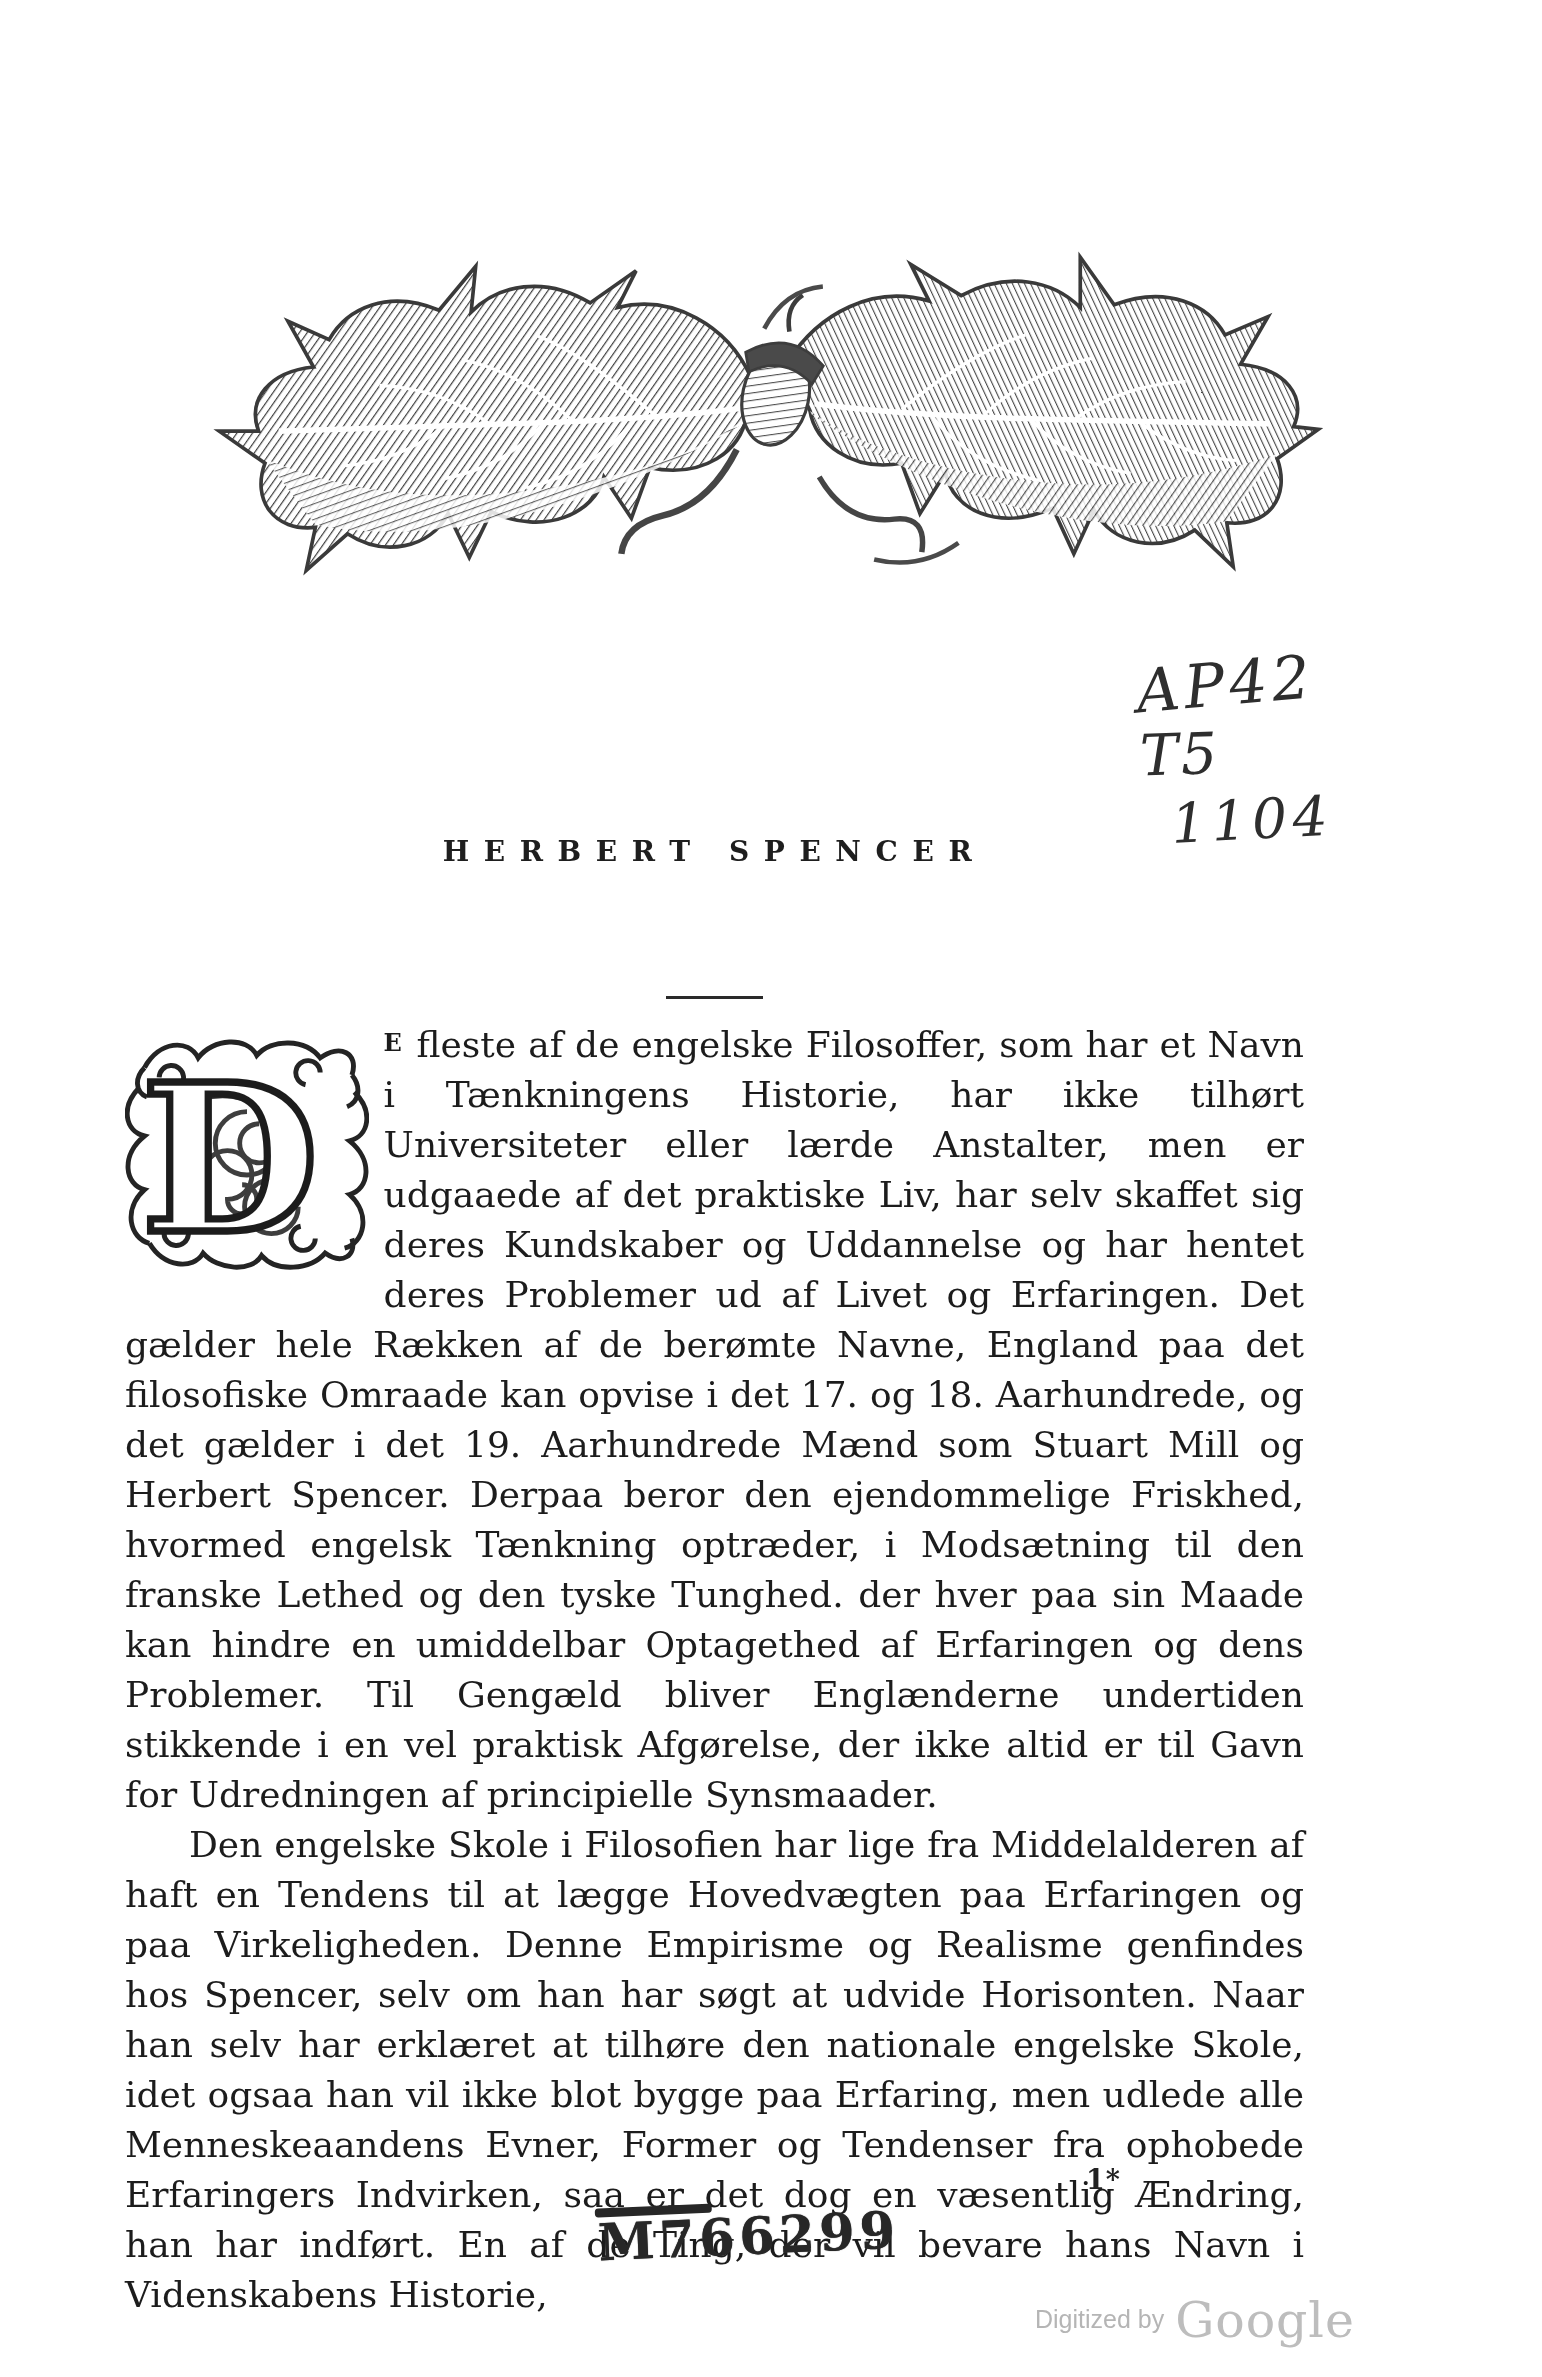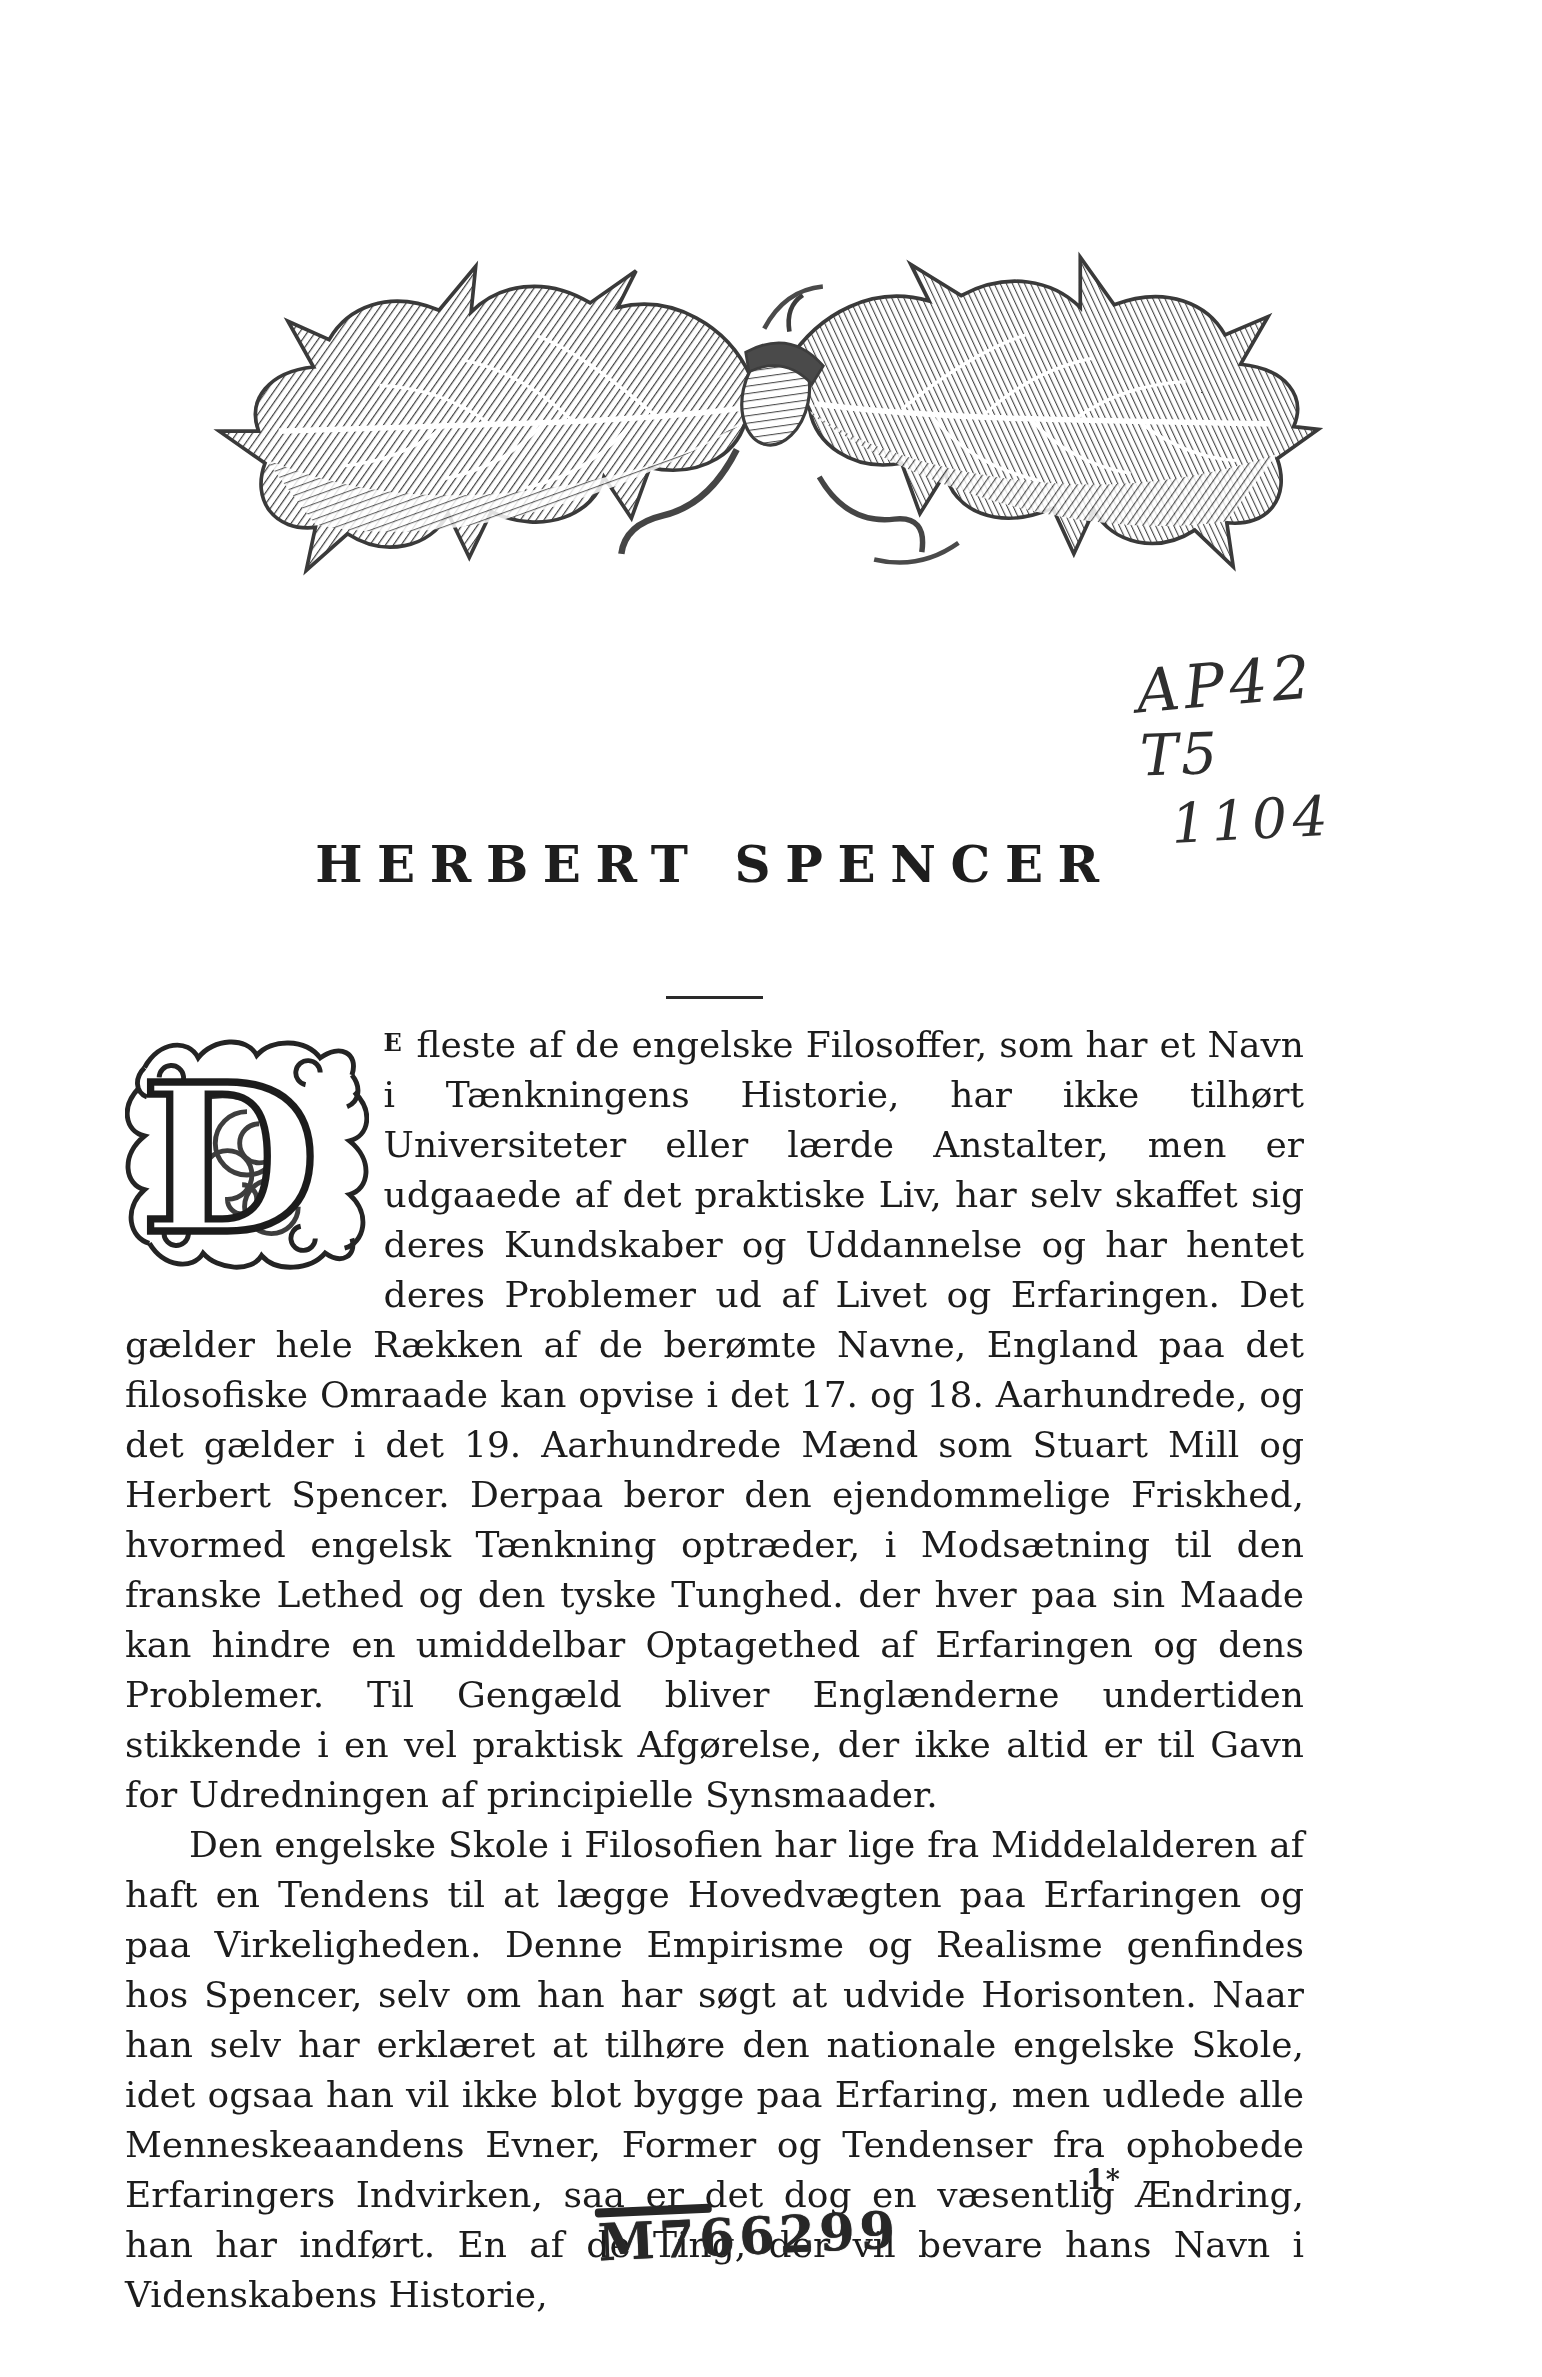--- a/index.html
+++ b/index.html
@@ -59,21 +59,21 @@
 
   
   .title-block {
     position: absolute;
     left: 125px;
     top: 835px;
     width: 1179px;
     text-align: center;
   }
   .main-title {
-    font-size: 50px;
+    font-size: 28px;
     font-weight: bold;
     letter-spacing: 14.6px;
     color: #1e1e1e;
     margin: 0;
   }
   .sub-title {
     font-size: 22px;
     font-weight: bold;
     letter-spacing: 4.6px;
     color: #242424;
@@ -268,15 +268,18 @@
     </p>
   </div>
 
   <div class="signature-mark">1*</div>
 
   <div class="stamp">
     <span class="stamp-bar"></span>
     <span>M766299</span>
   </div>
 
+  <div class="watermark">
+    <span class="wm-prefix">Digitized by</span><span class="wm-brand">Google</span>
+  </div>
 
 </div>
 
 
 </body></html>

